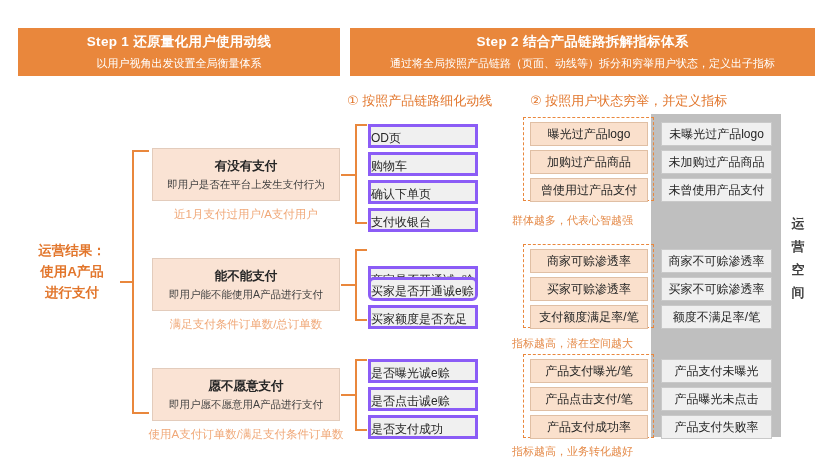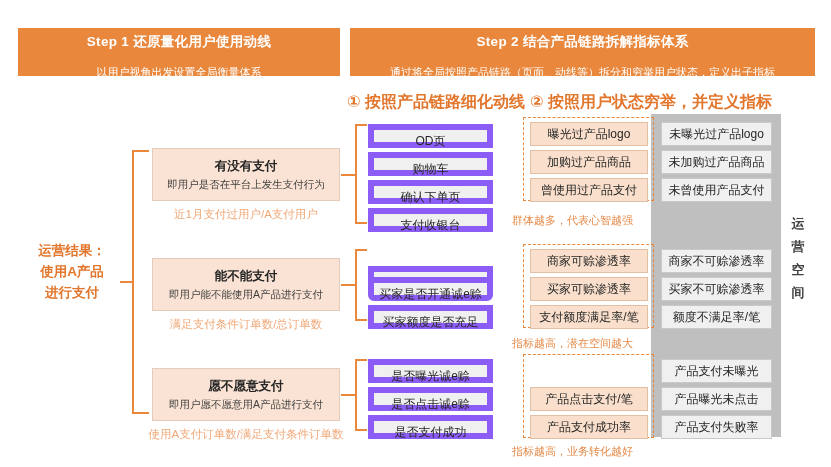--- a/index.html
+++ b/index.html
@@ -19,31 +19,31 @@
     background:#E9873C;
     color:#ffffff;
     text-align:center;
     box-sizing:border-box;
     padding-top:5px;
   }
   .banner .b-title{
     font-size:13.5px;font-weight:bold;letter-spacing:.3px;line-height:17px;
   }
   .banner .b-sub{
-    font-size:11px;font-weight:normal;line-height:16px;margin-top:14px;
+    font-size:11px;font-weight:normal;line-height:16px;margin-top:5px;
   }
   #banner1{left:18px;top:28px;width:322px;height:48px;}
   #banner2{left:350px;top:28px;width:465px;height:48px;}
 
   
   .subhead{
     position:absolute;
     color:#E2762C;
-    font-size:16px;
-    font-weight:bold;
+    font-size:13px;
+    font-weight:normal;
     white-space:nowrap;
   }
   #subhead1{left:347px;top:92px;}
   #subhead2{left:530px;top:92px;}
 
   
   #op-result{
     position:absolute;left:16px;top:240px;width:112px;
     text-align:center;color:#E2762C;font-weight:bold;font-size:13.5px;
     line-height:21px;
@@ -87,28 +87,27 @@
   #lcap1{left:140px;top:207px;width:212px;}
   #lbox2{left:152px;top:258px;width:188px;height:53px;}
   #lcap2{left:140px;top:317px;width:212px;}
   #lbox3{left:152px;top:368px;width:188px;height:53px;}
   #lcap3{left:140px;top:427px;width:212px;}
 
   
   .mbox{
     position:absolute;
     background:#F0F0F0;
-    border:6px solid #8b5cf6;
-    box-sizing:border-box;
-    text-align:center;
+    border:3px solid #8b5cf6;
+    box-sizing:border-box;
     font-size:12px;
     color:#262626;
     line-height:22px;
     height:24px;
-    width:125px;
+    width:110px;
     left:368px;
   }
   .mbracket{
     position:absolute;left:355px;width:12px;
     border:2px solid #E9873C;border-right:none;box-sizing:border-box;
   }
 
   
   #graypanel{
     position:absolute;left:651px;top:114px;width:130px;height:323px;
@@ -230,20 +229,21 @@
   <div class="dashgroup" style="top:244px;height:84px;"></div>
   <div class="rbox orange" style="top:249px;">商家可赊渗透率</div>
   <div class="rbox orange" style="top:277px;">买家可赊渗透率</div>
   <div class="rbox orange" style="top:305px;">支付额度满足率/笔</div>
   <div class="rbox gray" style="top:249px;">商家不可赊渗透率</div>
   <div class="rbox gray" style="top:277px;">买家不可赊渗透率</div>
   <div class="rbox gray" style="top:305px;">额度不满足率/笔</div>
   <div class="rcap" style="top:336px;">指标越高，潜在空间越大</div>
 
   <div class="dashgroup" style="top:354px;height:84px;"></div>
+  <div class="rbox orange" style="top:359px;">产品支付曝光/笔</div>
   <div class="rbox orange" style="top:387px;">产品点击支付/笔</div>
   <div class="rbox orange" style="top:415px;">产品支付成功率</div>
   <div class="rbox gray" style="top:387px;">产品曝光未点击</div>
   <div class="rbox gray" style="top:359px;">产品支付未曝光</div>
   <div class="rbox gray" style="top:415px;">产品支付失败率</div>
   <div class="rcap" style="top:444px;">指标越高，业务转化越好</div>
 
   <div id="vlabel">
     <span>运</span>
     <span>营</span>

